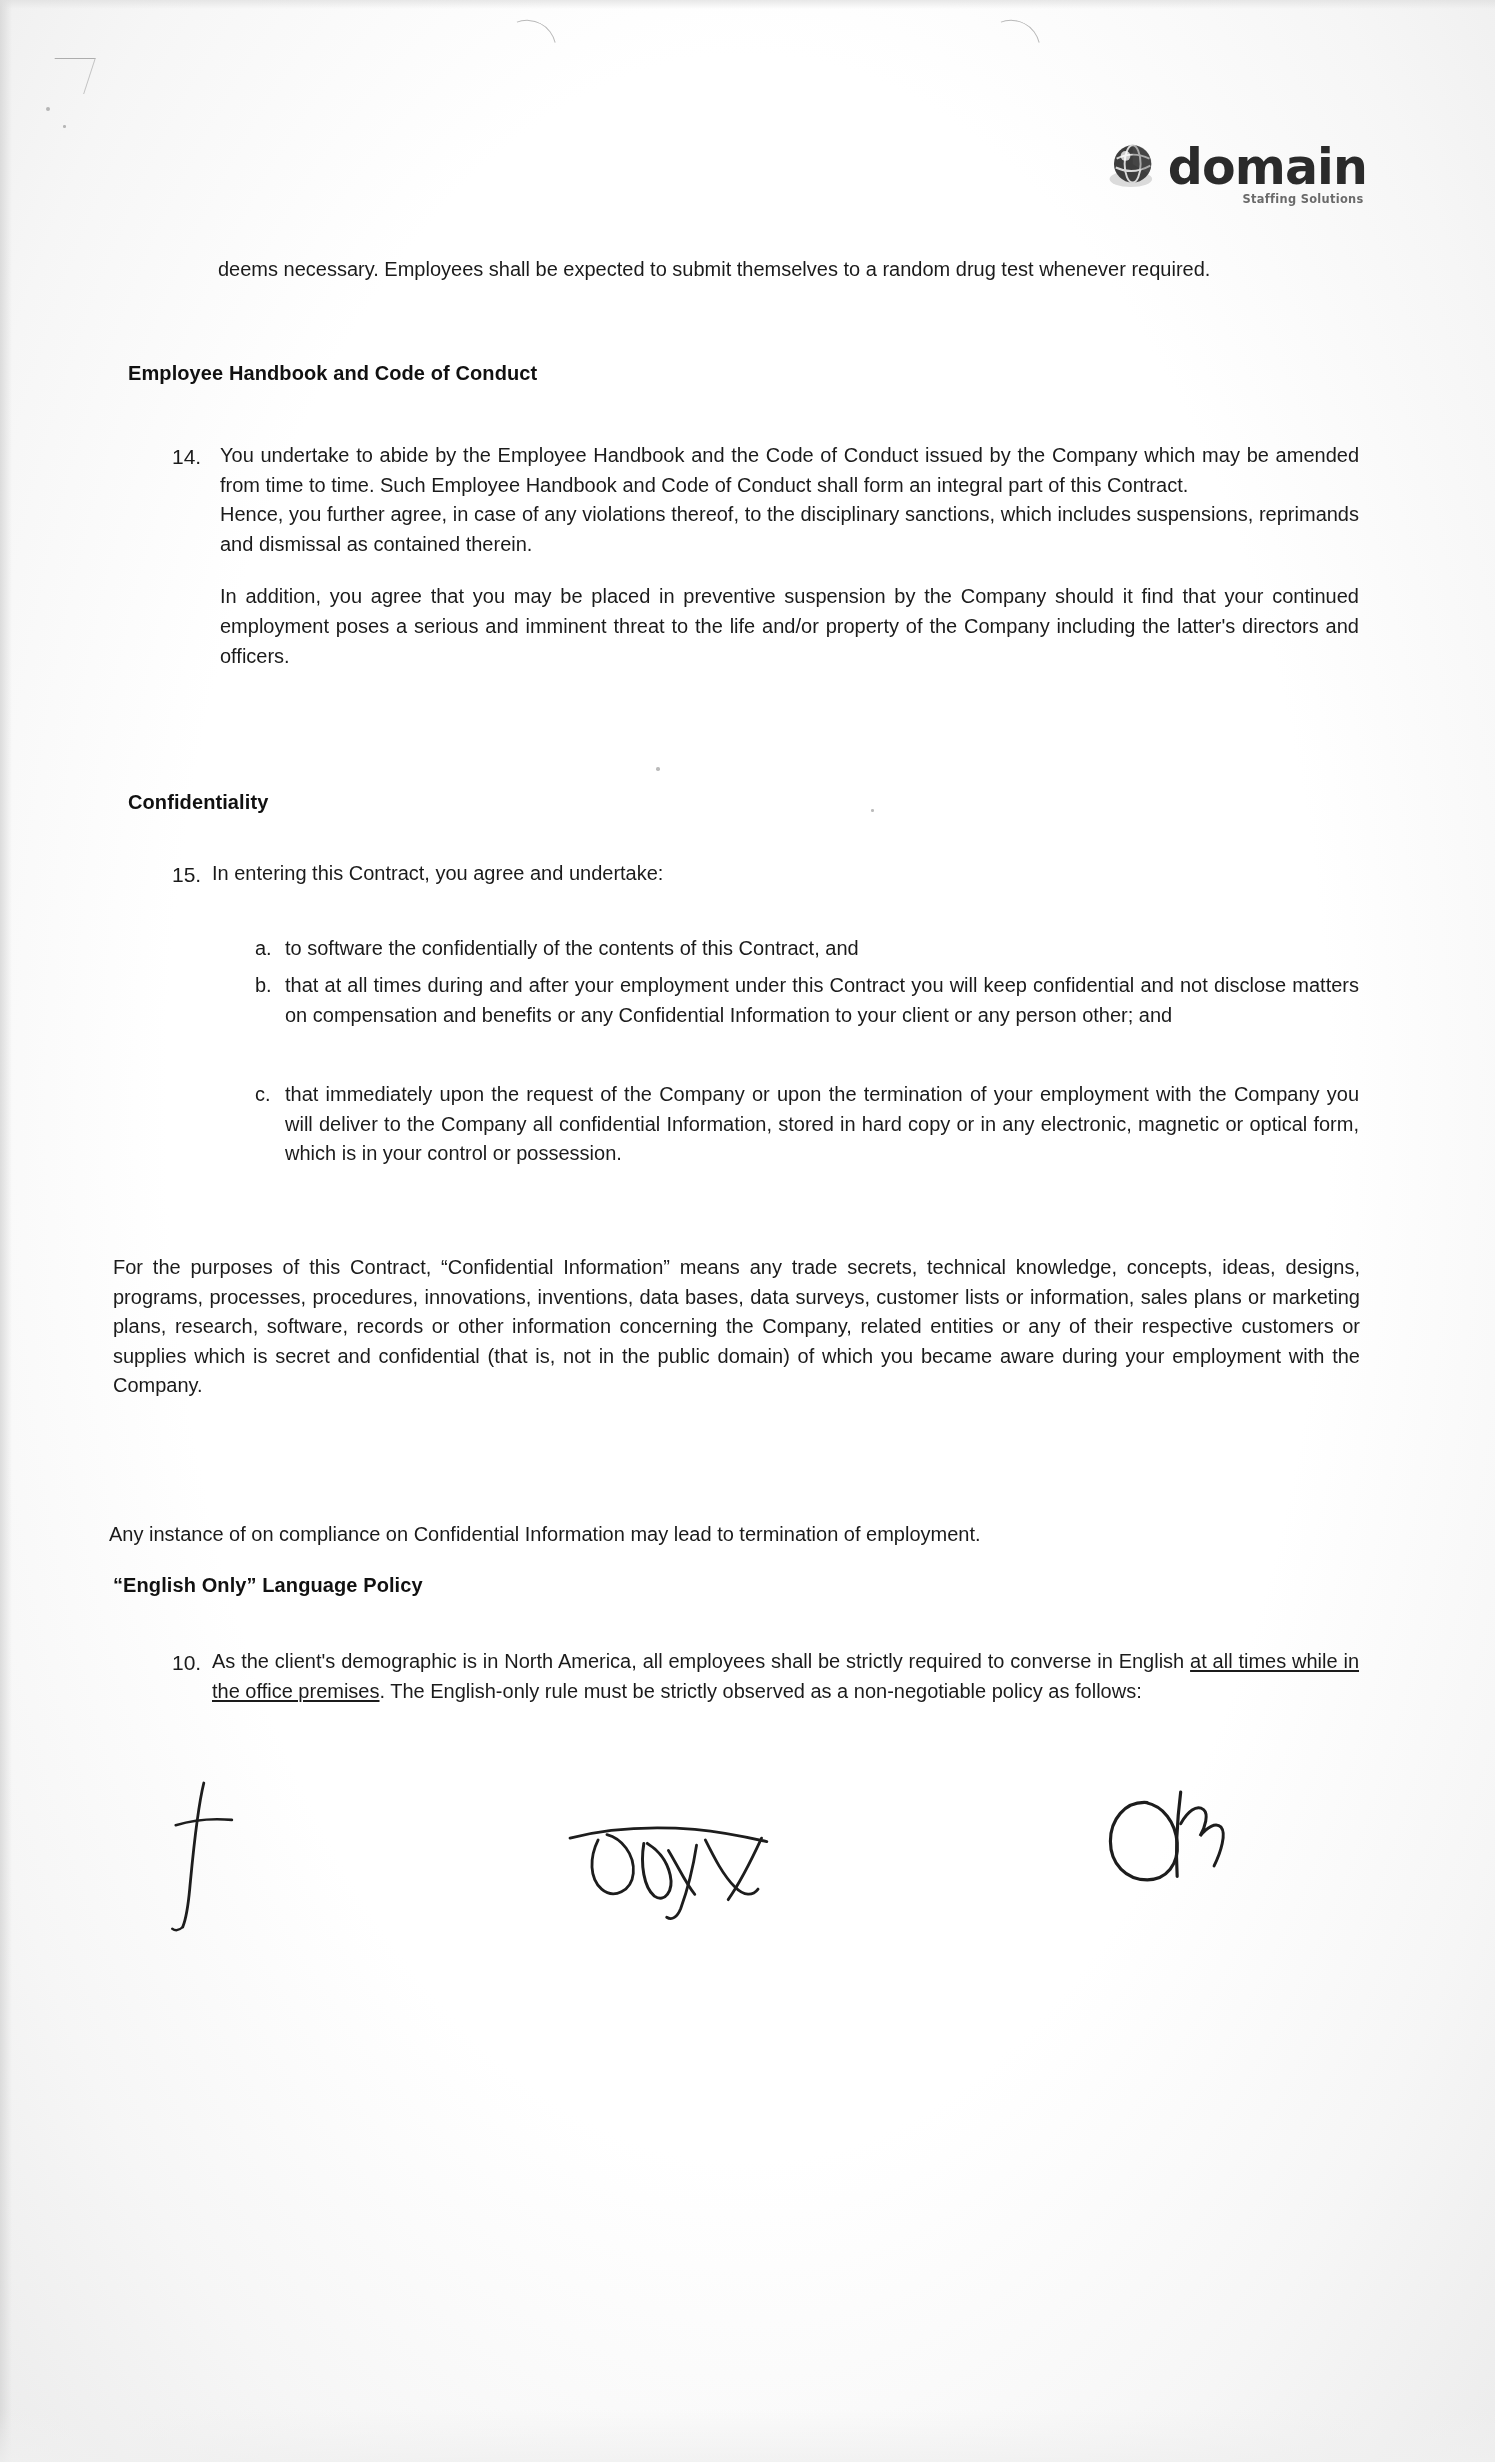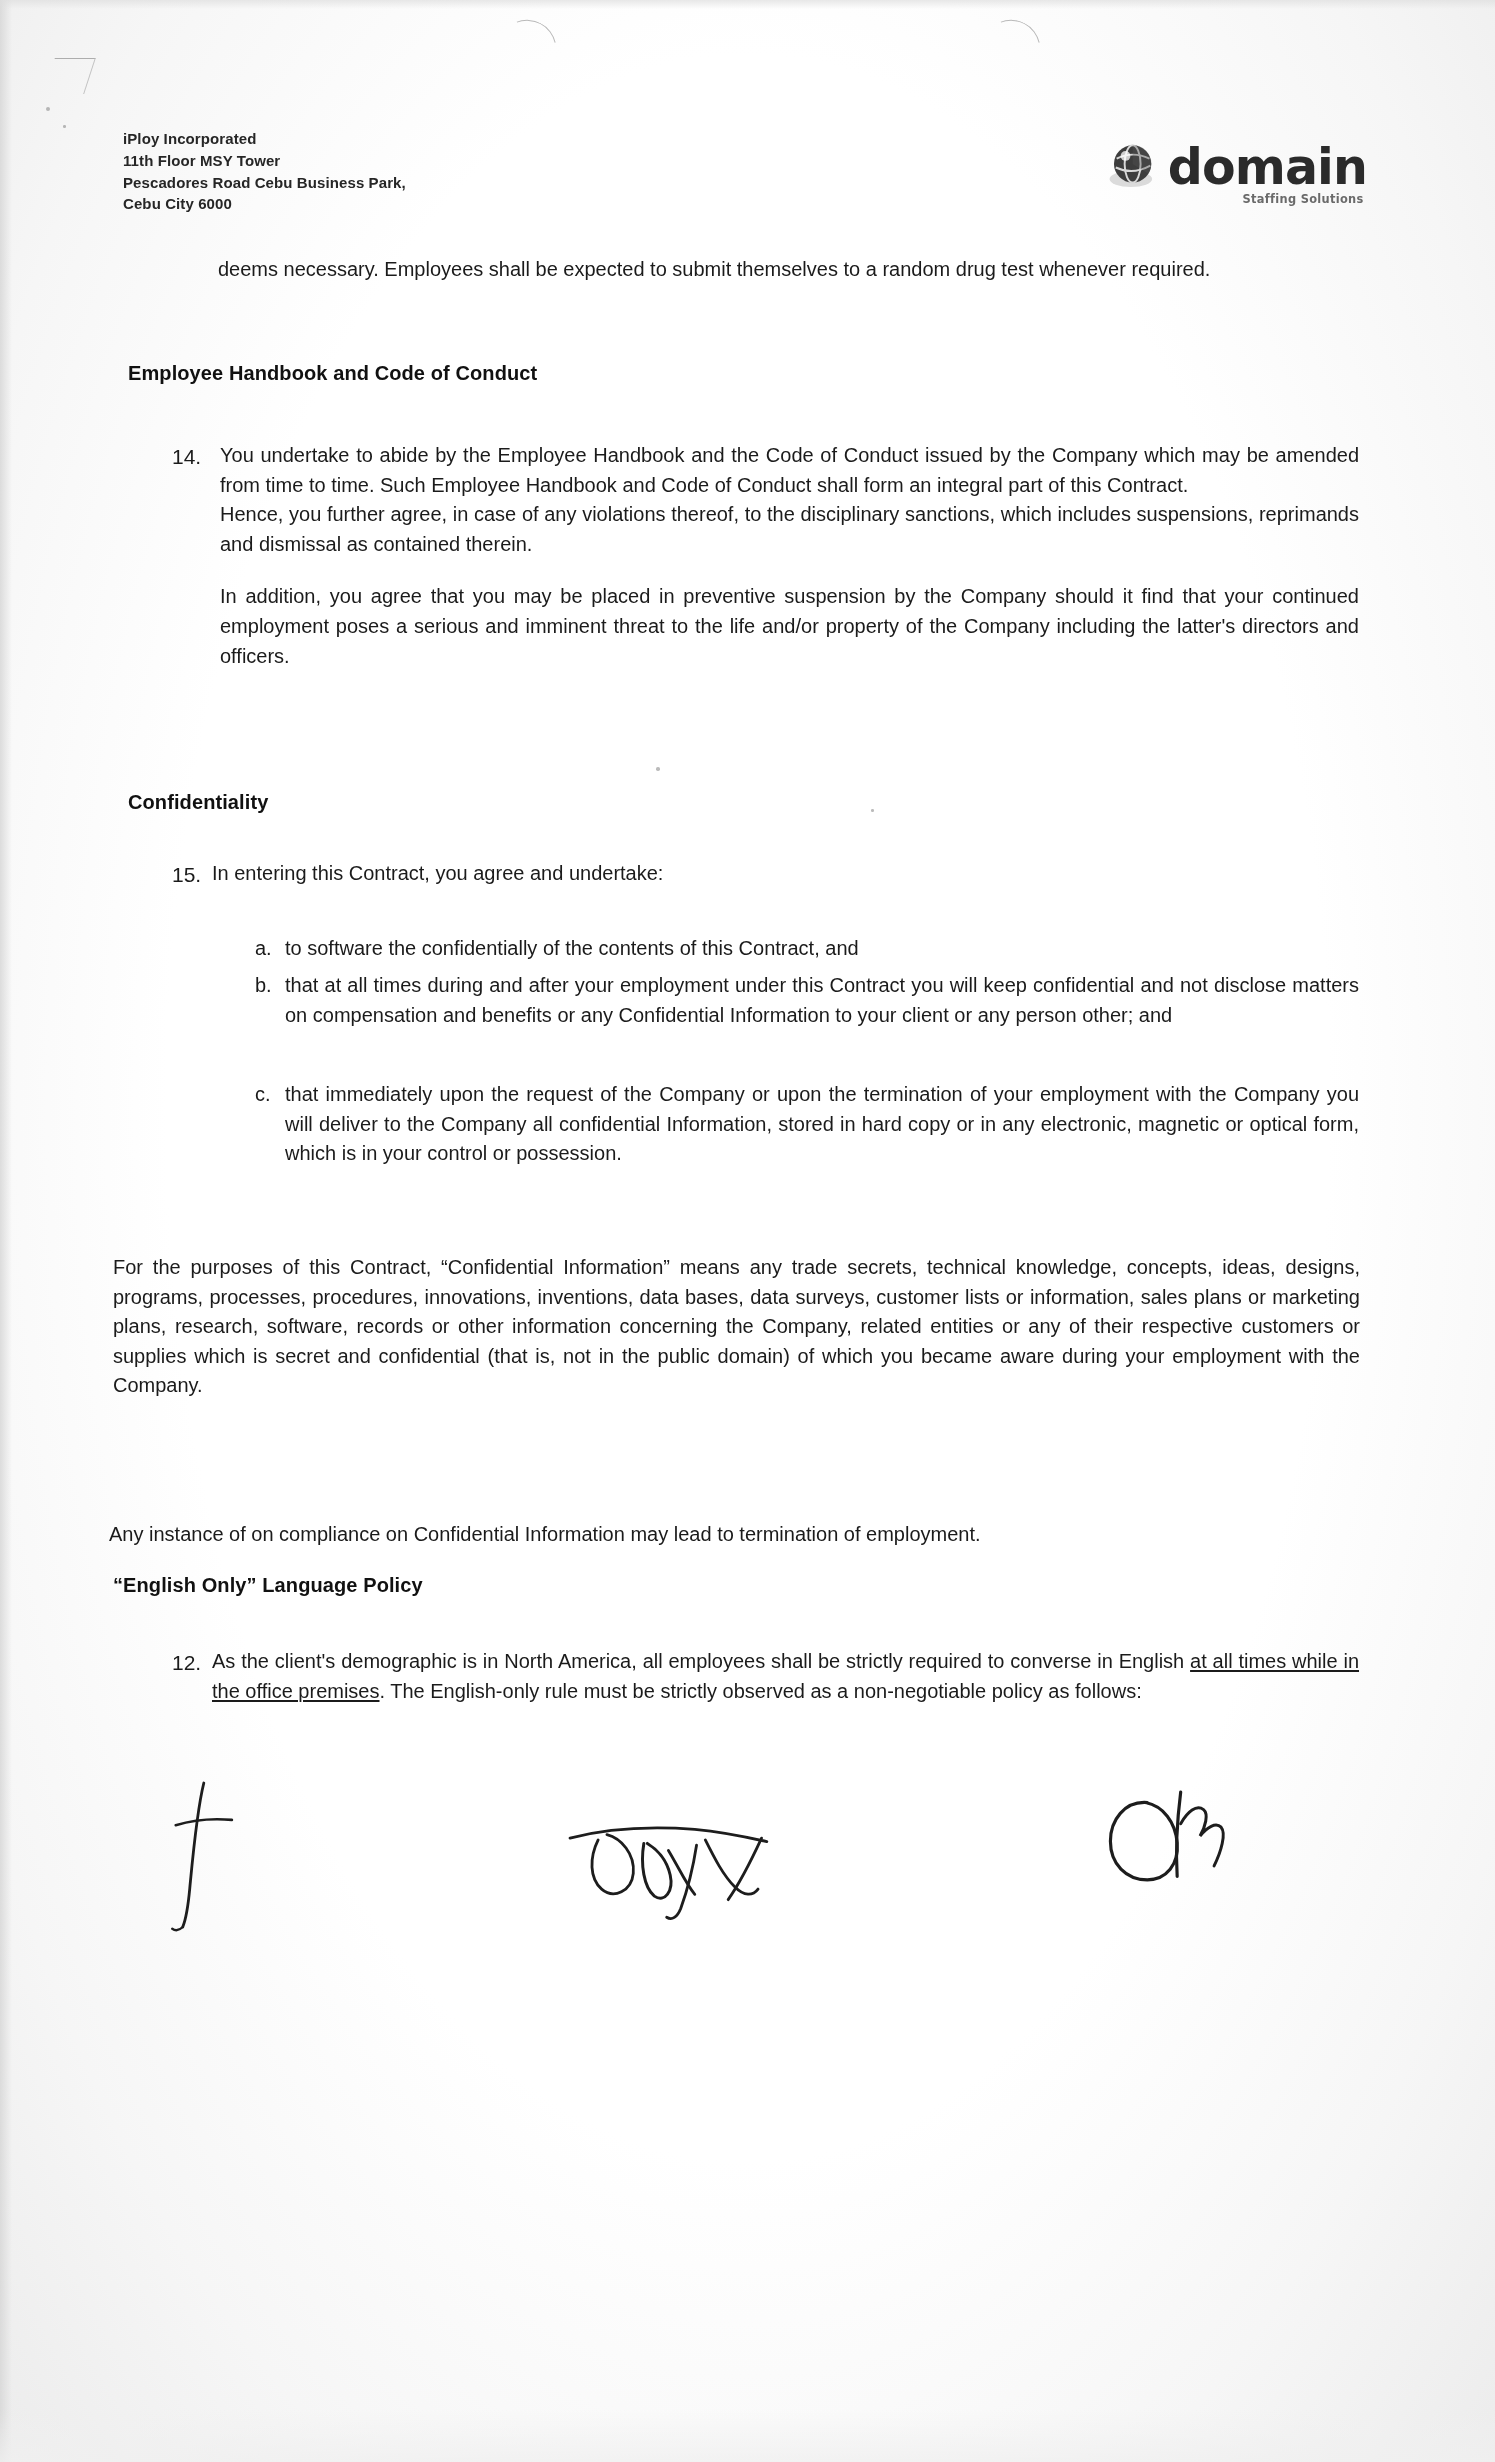--- a/index.html
+++ b/index.html
@@ -198,26 +198,20 @@
   <div class="scan-edge-bottom"></div>
 
   <div class="pencil-arc-1"></div>
   <div class="pencil-arc-2"></div>
   <div class="corner-fold"></div>
   <div class="speck" style="left:46px; top:107px; width:4.4px; height:4.4px;"></div>
   <div class="speck" style="left:63px; top:125px; width:2.6px; height:2.6px;"></div>
   <div class="speck" style="left:656px; top:767px; width:3.5px; height:3.5px;"></div>
   <div class="speck" style="left:871px; top:809px; width:2.6px; height:2.6px;"></div>
 
-  <div class="letterhead">
-    <div>iPloy Incorporated</div>
-    <div>11th Floor MSY Tower</div>
-    <div>Pescadores Road Cebu Business Park,</div>
-    <div>Cebu City 6000</div>
-  </div>
 
   <div class="logo-block">
     <span class="logo-globe">
       <svg width="55" height="55" viewBox="0 0 62 62">
         <ellipse cx="28" cy="44" rx="24" ry="9" fill="#cfcfcf" opacity="0.75"></ellipse>
         <circle cx="30" cy="27" r="21" fill="#3d3d3d"></circle>
         <path d="M12 21 Q30 12 49 21" stroke="#d8d8d8" stroke-width="2.2" fill="none"></path>
         <path d="M11 31 Q30 40 50 29" stroke="#d8d8d8" stroke-width="2.2" fill="none"></path>
         <ellipse cx="30" cy="27" rx="9" ry="21" stroke="#d8d8d8" stroke-width="2.2" fill="none"></ellipse>
         <path d="M30 6 A21 21 0 0 1 48 38 L30 27 Z" fill="#555" opacity="0.35"></path>
@@ -282,21 +276,21 @@
       <p class="para">For the purposes of this Contract, “Confidential Information” means any trade secrets, technical knowledge, concepts, ideas, designs, programs, processes, procedures, innovations, inventions, data bases, data surveys, customer lists or information, sales plans or marketing plans, research, software, records or other information concerning the Company, related entities or any of their respective customers or supplies which is secret and confidential (that is, not in the public domain) of which you became aware during your employment with the Company.</p>
     </div>
 
     <div class="blk" style="left:109px; top:1520px; width:1247px;">
       <p class="para" style="text-align:left;">Any instance of on compliance on Confidential Information may lead to termination of employment.</p>
     </div>
 
     <div class="blk heading" style="left:113px; top:1574px; width:1247px;">“English Only” Language Policy</div>
 
     <div class="num-item" style="left:172px; top:1647px; width:1187px;">
-      <div class="num">12.</div>
+      <div class="num">10.</div>
       <div class="num-body">
         <p class="para"><span>As the client's demographic is in North America, all employees shall be strictly required to converse in English </span><u class="ul">at all times while in the office premises</u><span>. The English-only rule must be strictly observed as a non-negotiable policy as follows:</span></p>
       </div>
     </div>
 
     <div class="ink" style="left:158px; top:1776px;">
       <svg width="132" height="158" viewBox="0 0 150 180">
         <path d="M52 8 C44 40 40 86 36 128 C34 150 32 162 28 172" stroke="#1d1d1d" stroke-width="3.2" fill="none" stroke-linecap="round"></path>
         <path d="M20 56 C40 50 62 48 84 50" stroke="#1d1d1d" stroke-width="3" fill="none" stroke-linecap="round"></path>
         <path d="M28 172 C24 176 20 177 16 174" stroke="#1d1d1d" stroke-width="2.6" fill="none" stroke-linecap="round"></path>

